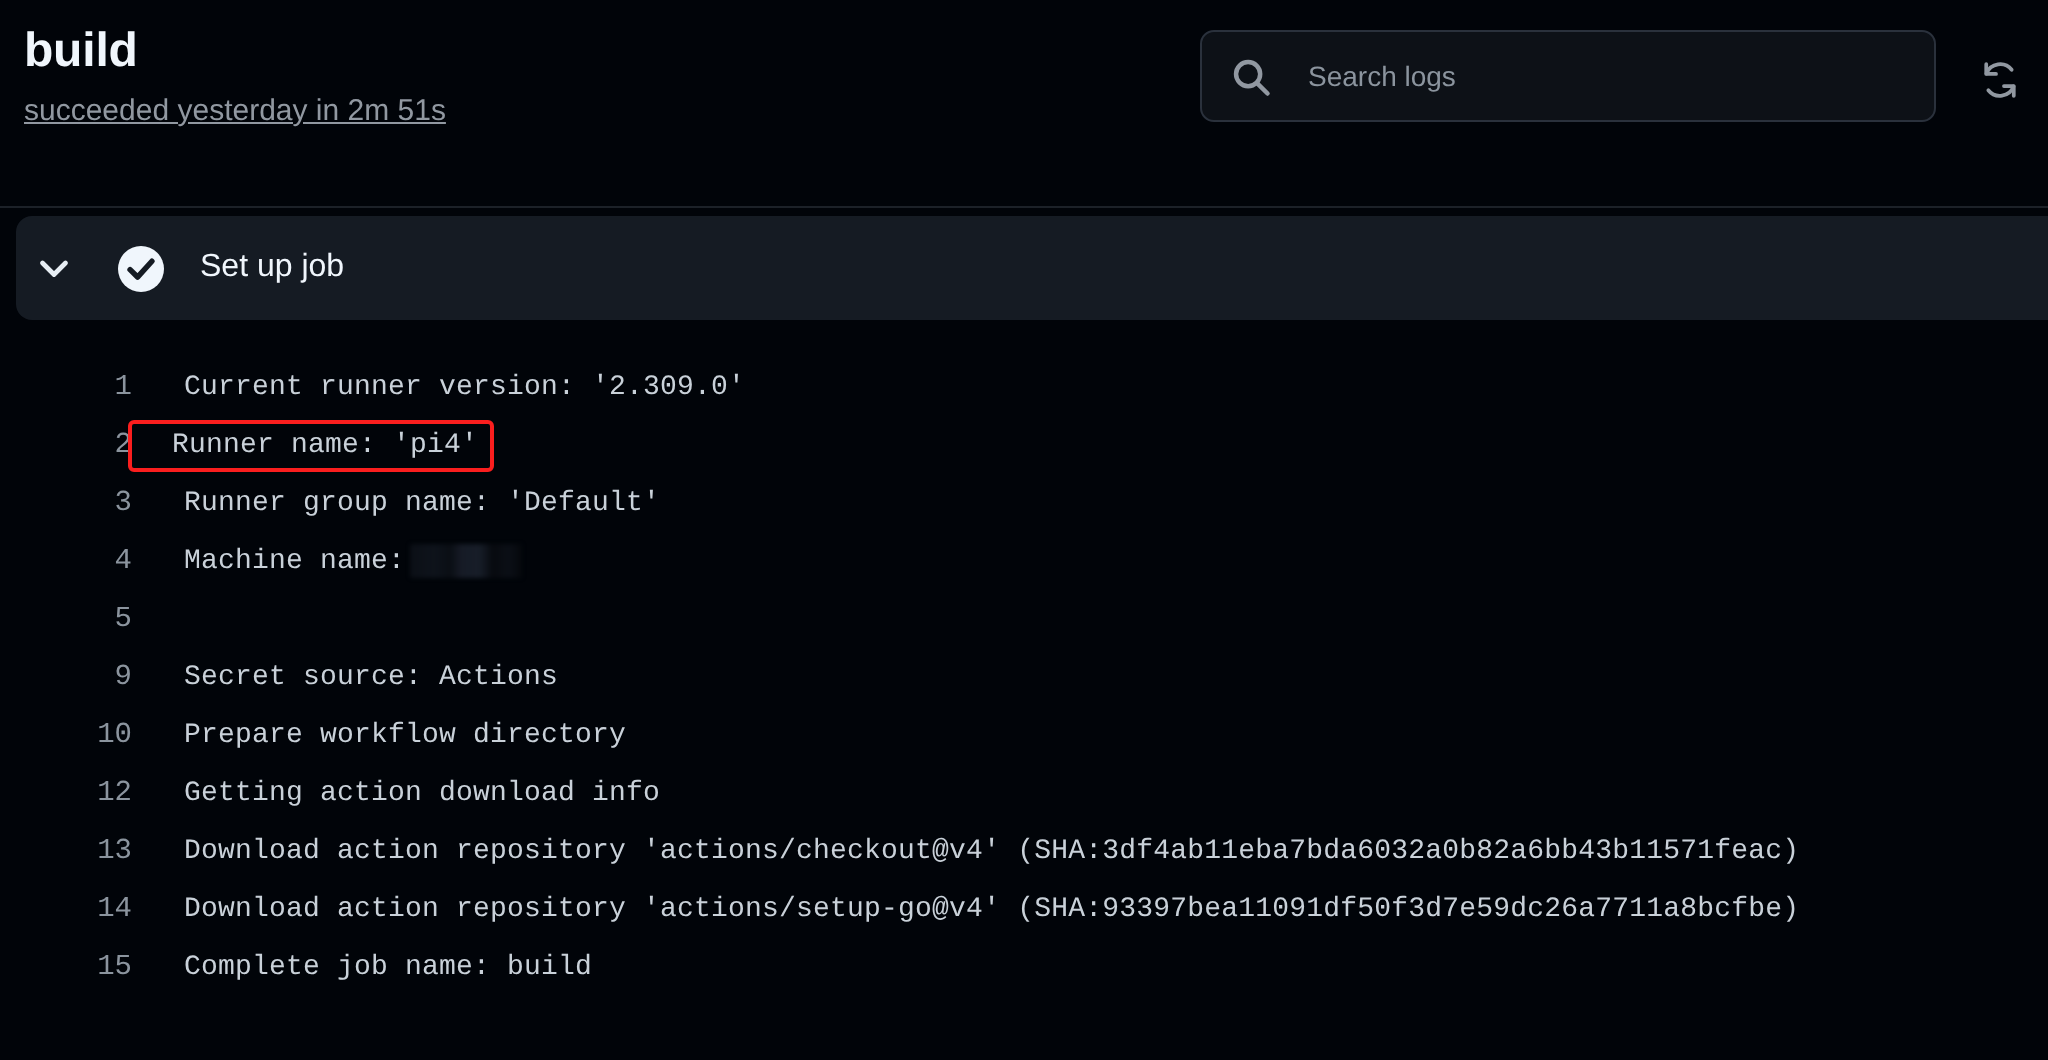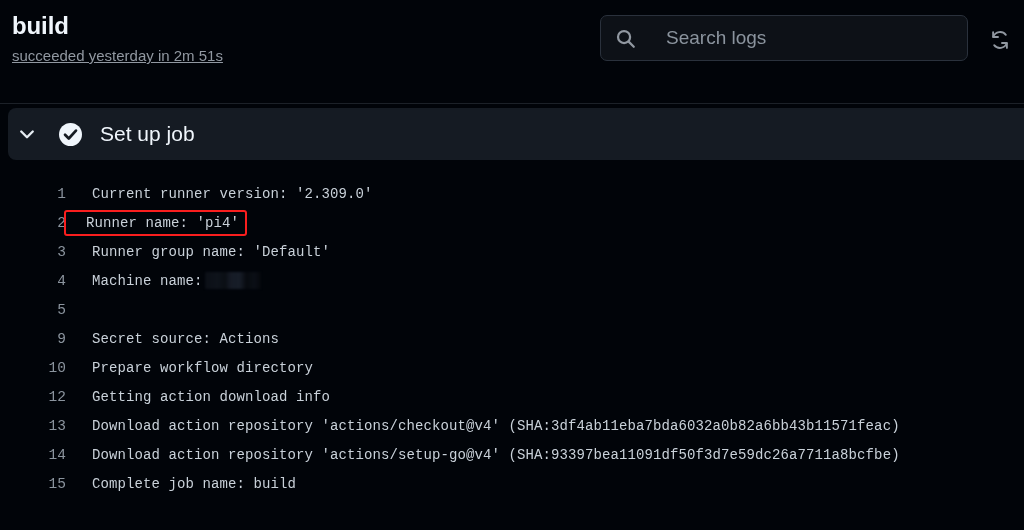--- a/index.html
+++ b/index.html
@@ -76,22 +76,22 @@
     display: block;
   }
 
   .search-input {
     flex: 1 1 auto;
     background: transparent;
     border: 0;
     outline: none;
     color: #e6edf3;
     font-family: "Liberation Sans", sans-serif;
-    font-size: 19px;
-    margin-left: 30px;
+    font-size: 14px;
+    margin-left: 18px;
     height: 100%;
   }
   .search-input::placeholder { color: #8b949e; opacity: 1; }
 
   .refresh-btn {
     position: absolute;
     left: 986px;
     top: 26px;
     width: 28px;
     height: 28px;
@@ -130,21 +130,21 @@
   .check-icon {
     width: 23px;
     height: 23px;
     margin-left: 22px;
     flex: 0 0 auto;
     display: block;
   }
 
   .step-title {
     margin-left: 18px;
-    font-size: 21px;
+    font-size: 16px;
     color: #f0f6fc;
     line-height: 24px;
   }
 
   
   .log {
     position: absolute;
     left: 0;
     top: 172px;
     width: 1024px;

